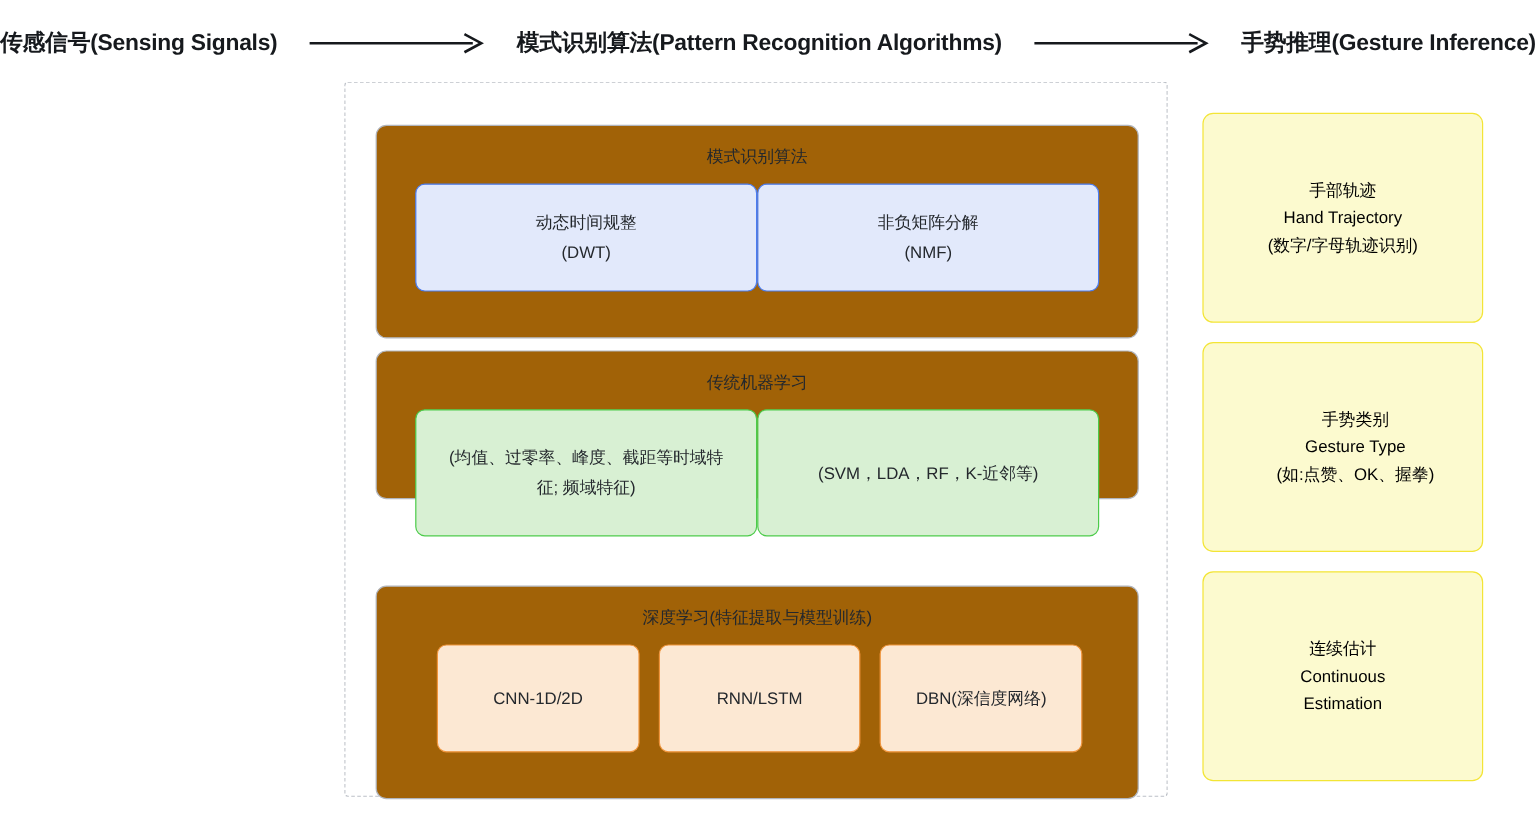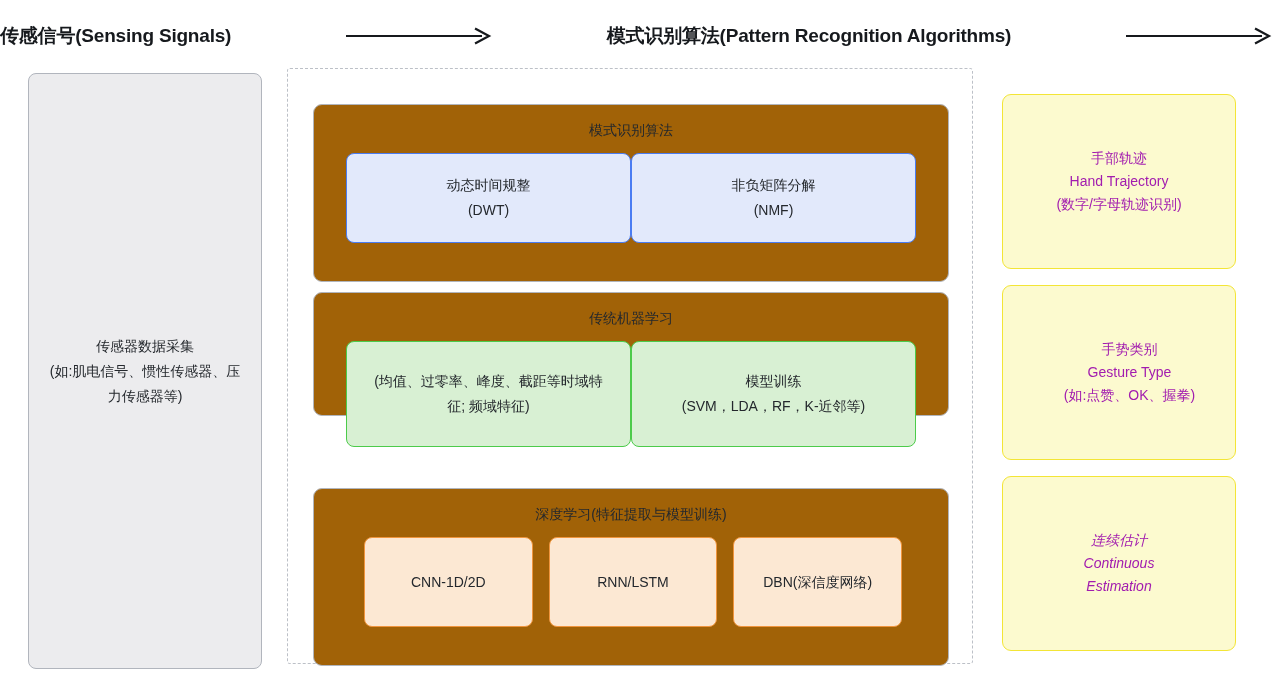--- a/index.html
+++ b/index.html
@@ -148,27 +148,27 @@
     width: 234px;
     background: #fcfacf;
     border: 1.8px solid #f3e536;
     border-radius: 9px;
     display: flex;
     align-items: center;
     justify-content: center;
     text-align: center;
     font-size: 14px;
     line-height: 23px;
-    color: #a21caf;
+    color: #000000;
     position: absolute;
     left: 0;
   }
   .out-1 { top: 0px;   height: 175px; }
   .out-2 { top: 191px; height: 175px; padding-left: 21px; }
-  .out-3 { top: 382px; height: 175px; font-style: italic; }
+  .out-3 { top: 382px; height: 175px; }
 
   .lines span { display: block; }
 </style>
 </head>
 <body>
 
 <div class="flow-header">
   <div class="flow-stage">传感信号(Sensing Signals)</div>
   <span class="flow-arrow">
     <svg width="150" height="20" viewBox="0 0 150 20">
@@ -176,33 +176,25 @@
       <path d="M132 3 L145 10 L132 17" fill="none" stroke="#16191d" stroke-width="2.2" stroke-linecap="square"></path>
     </svg>
   </span>
   <div class="flow-stage">模式识别算法(Pattern Recognition Algorithms)</div>
   <span class="flow-arrow">
     <svg width="150" height="20" viewBox="0 0 150 20">
       <line x1="2" y1="10" x2="138" y2="10" stroke="#16191d" stroke-width="2.2"></line>
       <path d="M132 3 L145 10 L132 17" fill="none" stroke="#16191d" stroke-width="2.2" stroke-linecap="square"></path>
     </svg>
   </span>
+  <div class="flow-stage">手势推理(Gesture Inference)</div>
 </div>
 
 <div class="stage-row">
 
-  <div class="sensing-col">
-    <div class="sensing-box">
-      <div class="sensing-text lines">
-        <span>传感器数据采集</span>
-        <span>(如:肌电信号、惯性传感器、压</span>
-        <span>力传感器等)</span>
-      </div>
-    </div>
-  </div>
 
   <div class="algo-container">
 
     <div class="algo-group group-1">
       <div class="group-title">模式识别算法</div>
       <div class="group-body">
         <div class="node node-blue">
           <div class="lines">
             <span>动态时间规整</span>
             <span>(DWT)</span>
@@ -221,21 +213,20 @@
       <div class="group-title">传统机器学习</div>
       <div class="group-body">
         <div class="node node-green">
           <div class="lines">
             <span>(均值、过零率、峰度、截距等时域特</span>
             <span>征; 频域特征)</span>
           </div>
         </div>
         <div class="node node-green">
           <div class="lines">
-            <span>模型训练</span>
             <span>(SVM，LDA，RF，K-近邻等)</span>
           </div>
         </div>
       </div>
     </div>
 
     <div class="algo-group group-3">
       <div class="group-title">深度学习(特征提取与模型训练)</div>
       <div class="group-body">
         <div class="node node-orange">

